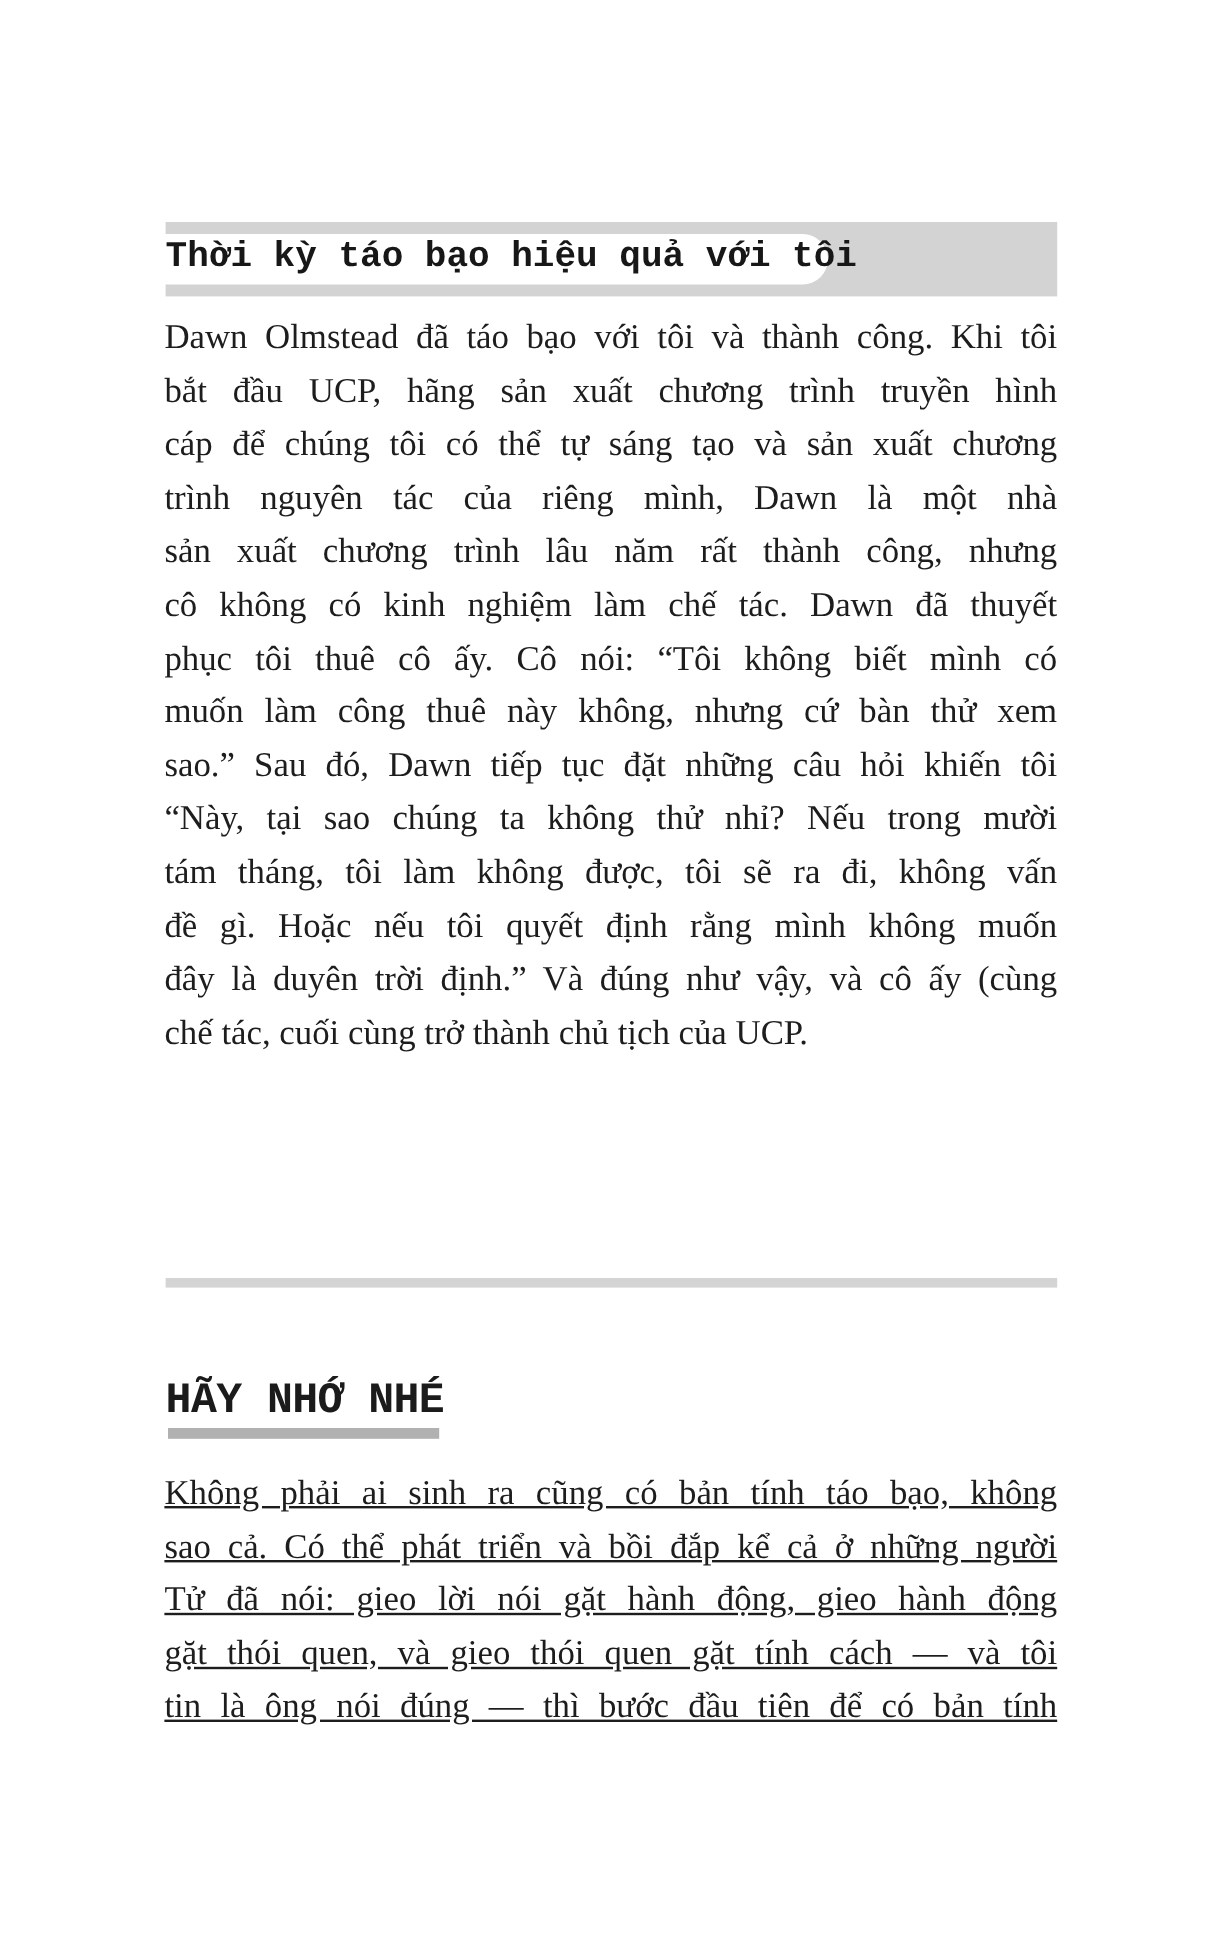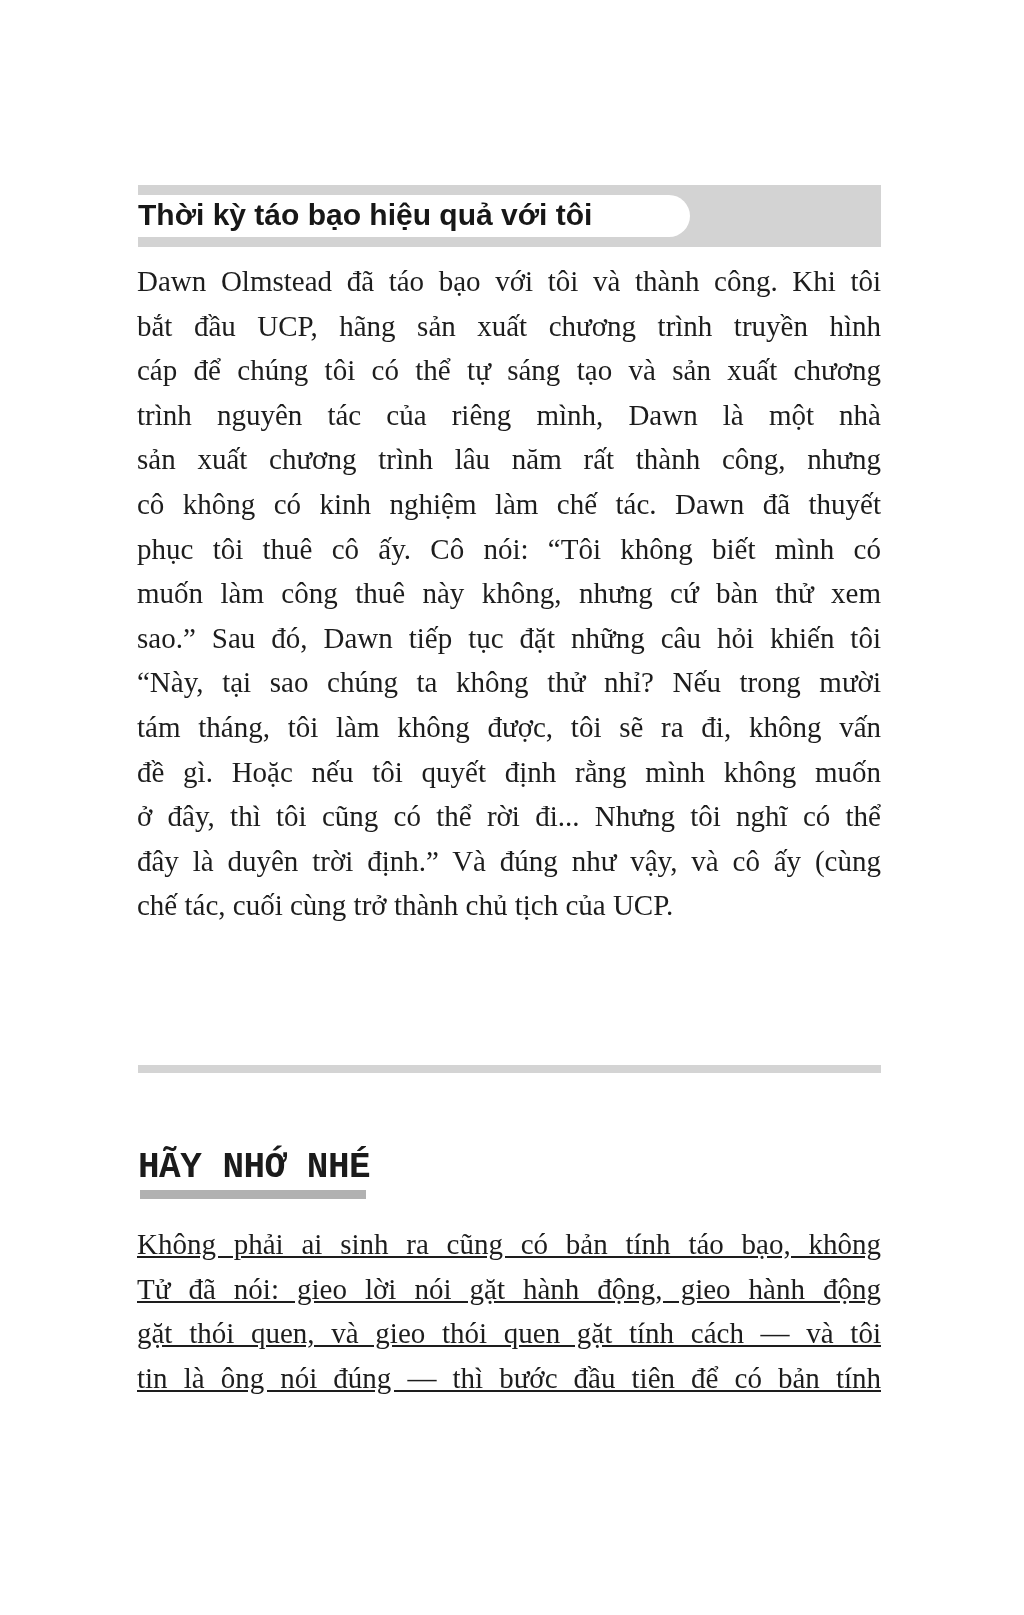--- a/index.html
+++ b/index.html
@@ -43,21 +43,21 @@
     top: 10px;
     width: 582px;
     height: 42px;
     background: var(--page_bg, #ffffff);
     border-radius: 0 21px 21px 0;
   }
   .title-text {
     position: absolute;
     left: 0px;
     top: 9px;
-    font-family: Liberation Sans, sans-serif;
+    font-family: Liberation Mono, monospace;
     font-weight: 700;
     font-size: 30px;
     line-height: 42px;
     color: var(--title_text, #171717);
     white-space: nowrap;
   }
 
   
   .body-par {
     position: absolute;
@@ -120,30 +120,30 @@
       <div class="jline">cáp để chúng tôi có thể tự sáng tạo và sản xuất chương</div>
       <div class="jline">trình nguyên tác của riêng mình, Dawn là một nhà</div>
       <div class="jline">sản xuất chương trình lâu năm rất thành công, nhưng</div>
       <div class="jline">cô không có kinh nghiệm làm chế tác. Dawn đã thuyết</div>
       <div class="jline">phục tôi thuê cô ấy. Cô nói: “Tôi không biết mình có</div>
       <div class="jline">muốn làm công thuê này không, nhưng cứ bàn thử xem</div>
       <div class="jline">sao.” Sau đó, Dawn tiếp tục đặt những câu hỏi khiến tôi</div>
       <div class="jline">“Này, tại sao chúng ta không thử nhỉ? Nếu trong mười</div>
       <div class="jline">tám tháng, tôi làm không được, tôi sẽ ra đi, không vấn</div>
       <div class="jline">đề gì. Hoặc nếu tôi quyết định rằng mình không muốn</div>
-      <div class="jline">ở đây, thì tôi cũng có thể rời đi... Nhưng tôi nghĩ có thể</div>
       <div class="jline">đây là duyên trời định.” Và đúng như vậy, và cô ấy (cùng</div>
       <div class="jline lastline">chế tác, cuối cùng trở thành chủ tịch của UCP.</div>
     </div>
 
   <div class="section-divider"></div>
 
   <h2 class="remember-heading" style="margin:0">HÃY NHỚ NHÉ</h2>
   <div class="remember-underline"></div>
 
   <div class="body-par par-remember">
       <div class="jline">Không phải ai sinh ra cũng có bản tính táo bạo, không</div>
+      <div class="jline">sao cả. Có thể phát triển và bồi đắp kể cả ở những người</div>
       <div class="jline">Tử đã nói: gieo lời nói gặt hành động, gieo hành động</div>
       <div class="jline">gặt thói quen, và gieo thói quen gặt tính cách — và tôi</div>
       <div class="jline">tin là ông nói đúng — thì bước đầu tiên để có bản tính</div>
     </div>
 
 </div>
 
 </body></html>

